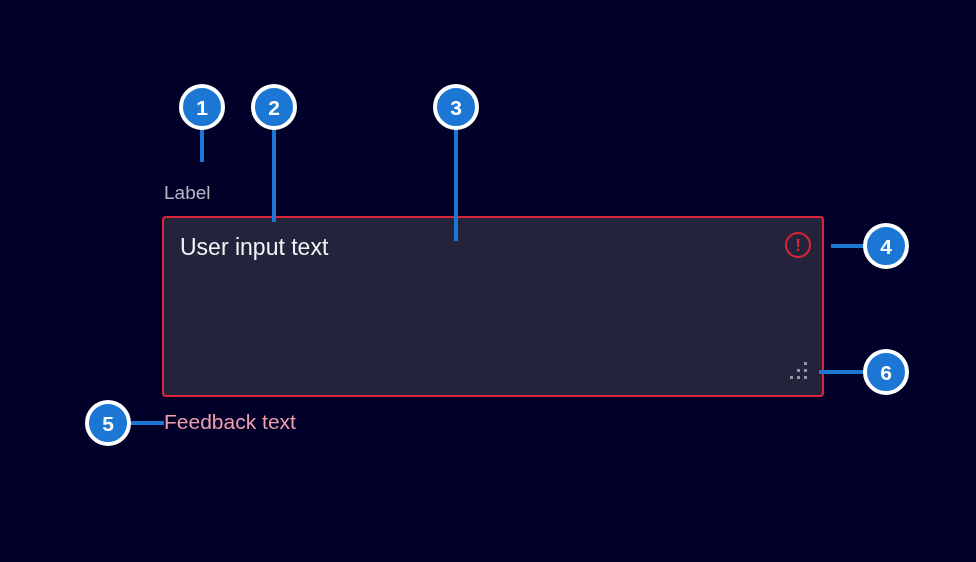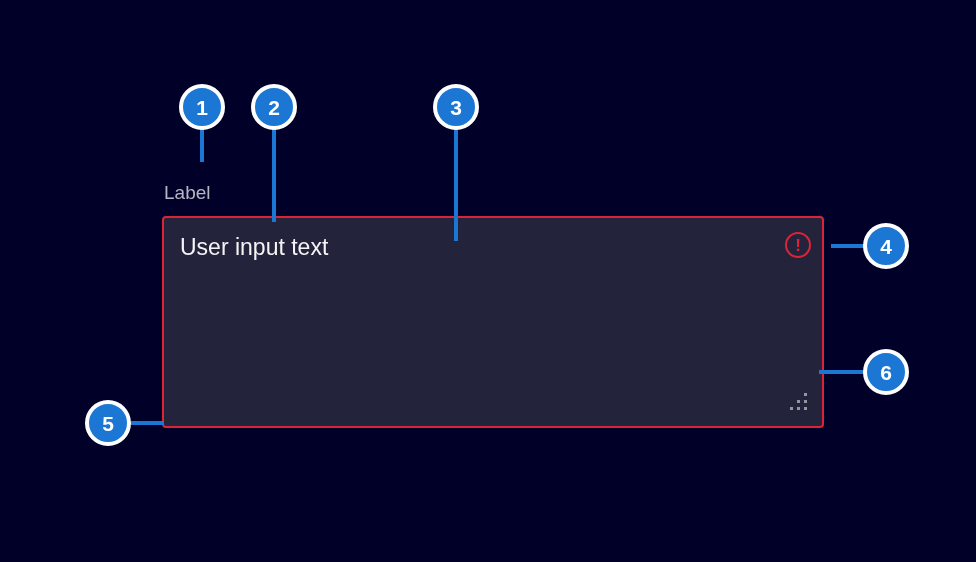--- a/index.html
+++ b/index.html
@@ -9,21 +9,21 @@
   *{margin:0;padding:0;box-sizing:border-box;}
   html,body{width:976px;height:562px;overflow:hidden;}
   body{background:var(--bg);font-family:"Liberation Sans", sans-serif;}
   .stage{position:relative;width:976px;height:562px;}
 
   .label{
     position:absolute;left:164px;top:179px;
     font-size:19px;line-height:28px;color:var(--label);
   }
   .field{
-    position:absolute;left:162px;top:216px;width:662px;height:212px;
+    position:absolute;left:162px;top:216px;width:662px;height:181px;
     background:var(--field);border:2px solid var(--red);border-radius:4px;
   }
   .value{
     position:absolute;left:16px;top:14px;
     font-size:23px;line-height:30px;color:var(--input);
   }
   .error-icon{
     position:absolute;top:14px;right:11px;width:26px;height:26px;
     border:2.5px solid var(--red);border-radius:50%;
     display:flex;align-items:center;justify-content:center;
@@ -68,20 +68,21 @@
     <svg class="grip" width="18" height="18" viewBox="0 0 18 18">
       <rect x="14" y="0" width="3" height="3"></rect>
       <rect x="7" y="7" width="3" height="3"></rect>
       <rect x="14" y="7" width="3" height="3"></rect>
       <rect x="0" y="14" width="3" height="3"></rect>
       <rect x="7" y="14" width="3" height="3"></rect>
       <rect x="14" y="14" width="3" height="3"></rect>
     </svg>
   </div>
 
+  <div class="feedback">Feedback text</div>
 
   <div class="cline v" style="left:200px;top:129px;height:33px;"></div>
   <div class="cline v" style="left:272px;top:129px;height:93px;"></div>
   <div class="cline v" style="left:454px;top:129px;height:112px;"></div>
   <div class="cline h" style="left:831px;top:244px;width:33px;"></div>
   <div class="cline h" style="left:131px;top:421px;width:33px;"></div>
   <div class="cline h" style="left:819px;top:370px;width:45px;"></div>
 
   <div class="callout" style="left:179px;top:84px;">
     <span>1</span>

